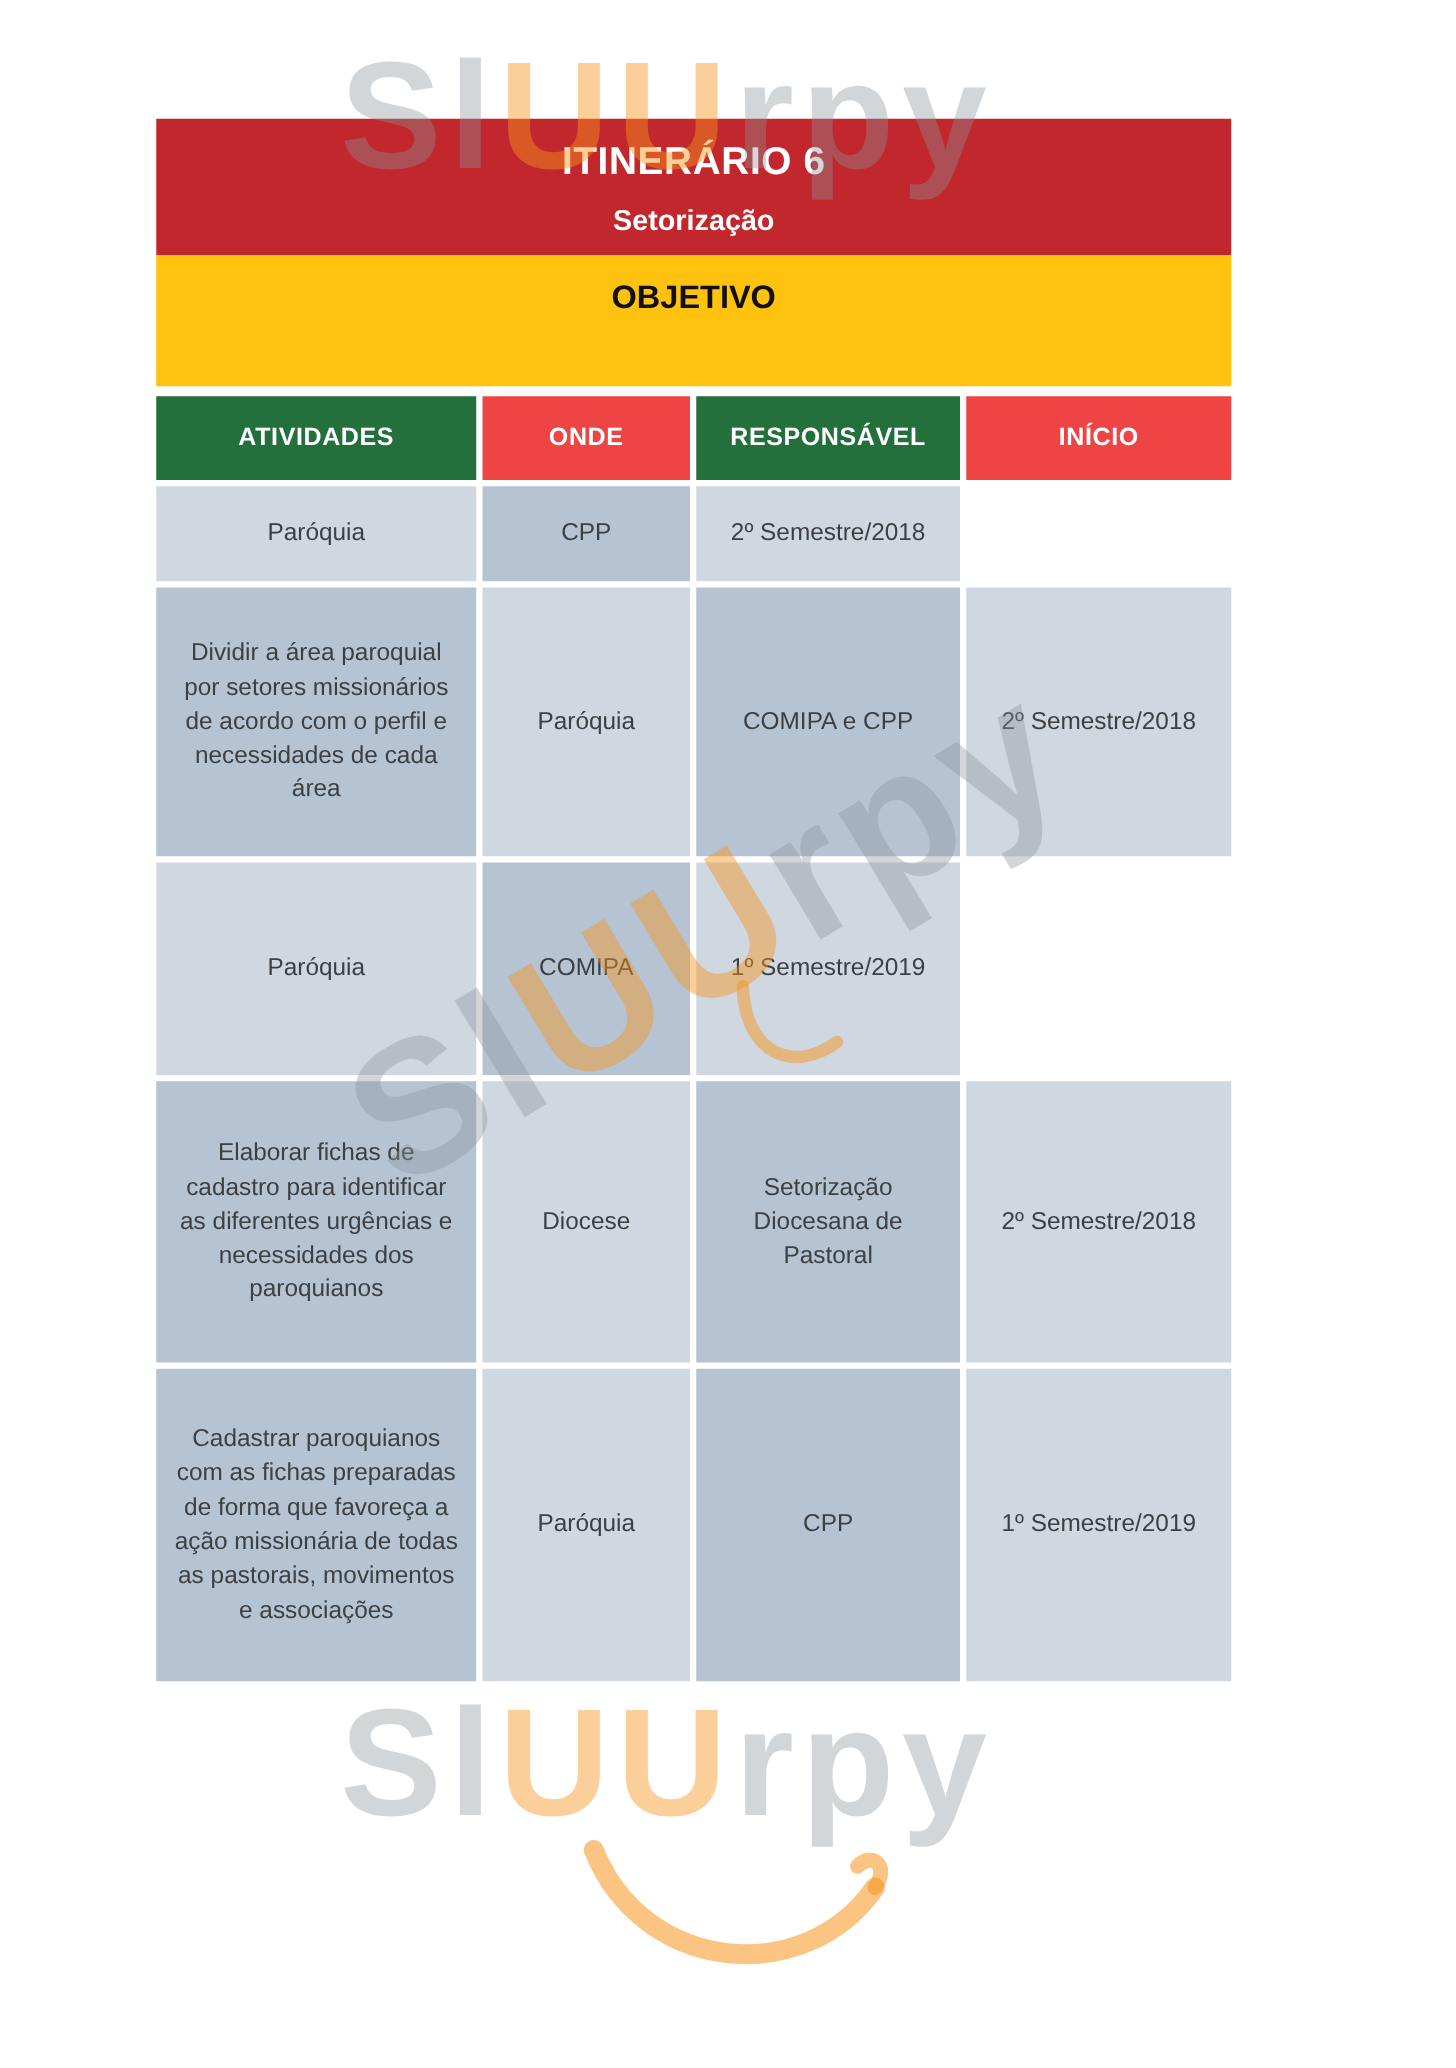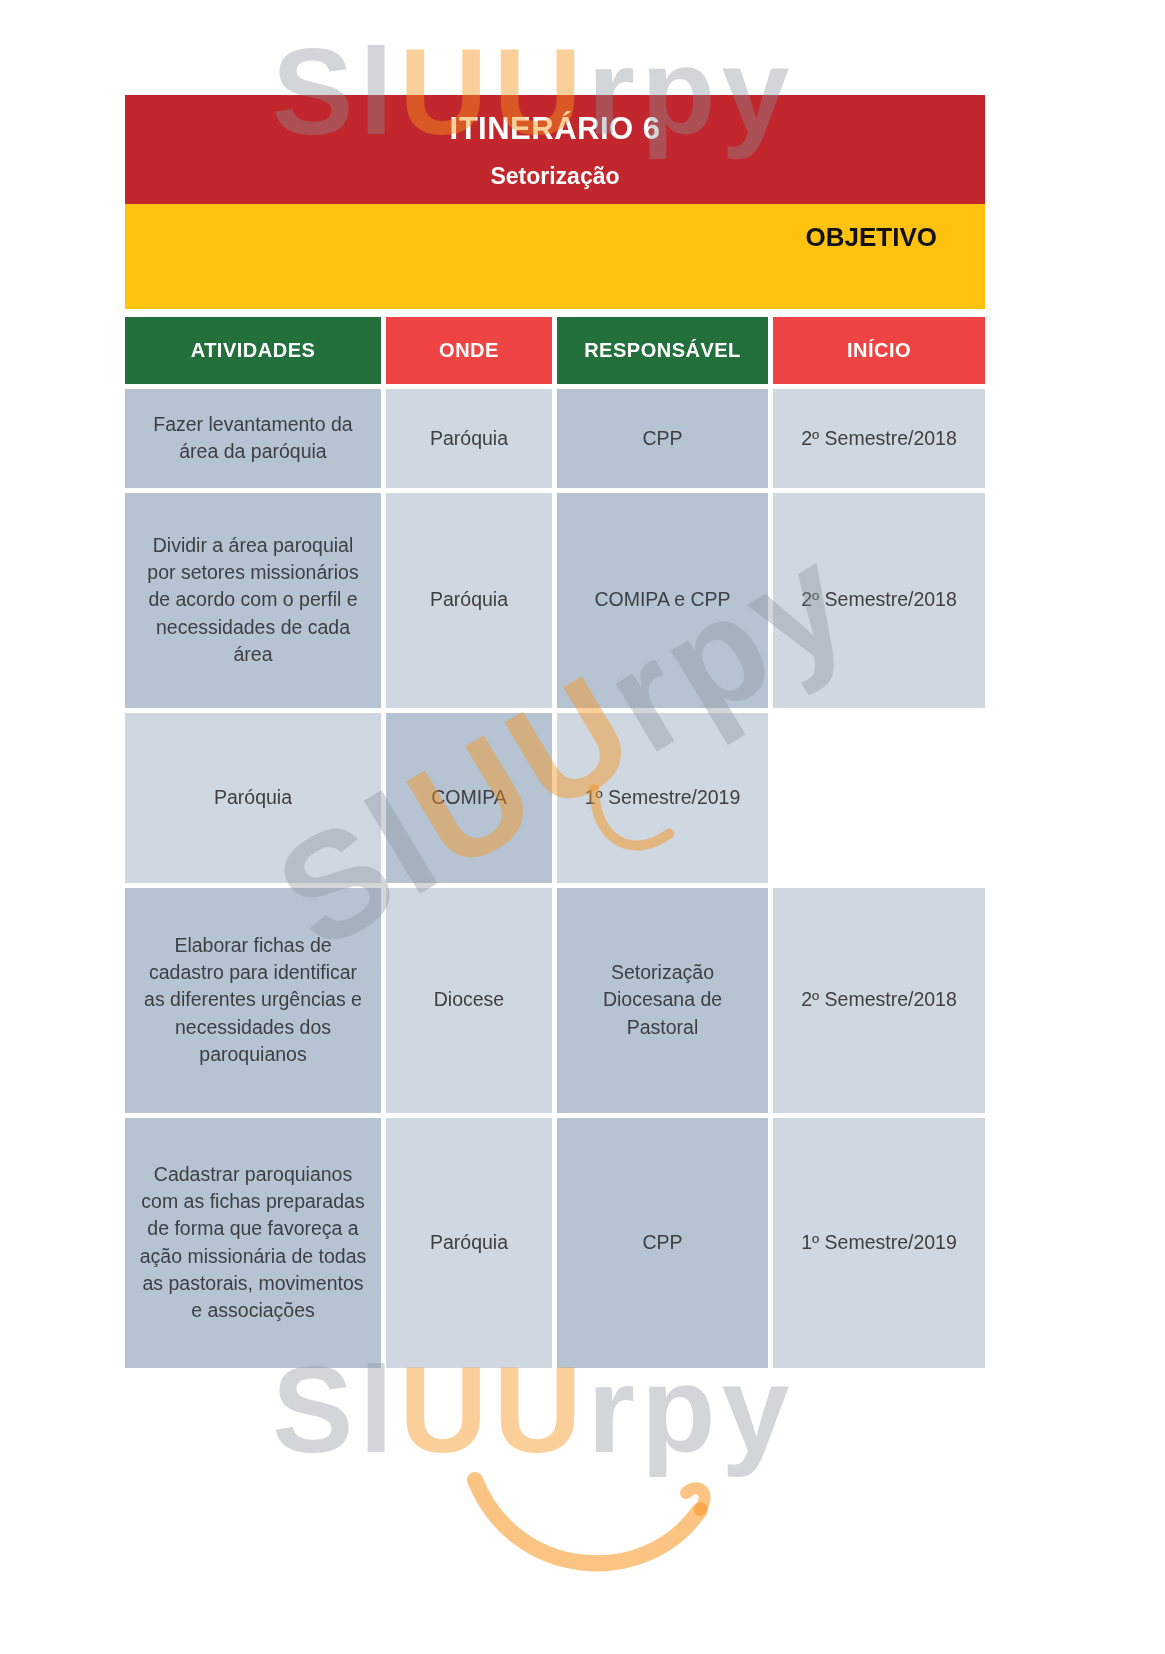--- a/index.html
+++ b/index.html
@@ -33,21 +33,21 @@
   }
   .banner .subtitle {
     font-size: 23px;
     font-weight: bold;
     margin-top: 16px;
   }
 
   
   .objective {
     background: #ffc20e;
-    text-align: right;
+    text-align: center;
     padding: 18px 48px 26px 48px;
     color: #222222;
   }
   .objective .obj-label {
     font-size: 26px;
     font-weight: bold;
     margin-bottom: 30px;
     color: #111111;
   }
   .objective .obj-text {
@@ -127,21 +127,20 @@
     <div class="table">
 
       <div class="trow">
         <div class="cell th g-dark">ATIVIDADES</div>
         <div class="cell th g-light">ONDE</div>
         <div class="cell th g-dark">RESPONSÁVEL</div>
         <div class="cell th g-light">INÍCIO</div>
       </div>
 
       <div class="trow" style="min-height:76px">
-        <div class="cell td b-dark">Fazer levantamento da área da paróquia</div>
         <div class="cell td b-light">Paróquia</div>
         <div class="cell td b-dark">CPP</div>
         <div class="cell td b-light">2º Semestre/2018</div>
       </div>
 
       <div class="trow" style="min-height:215px">
         <div class="cell td b-dark">Dividir a área paroquial por setores missionários de acordo com o perfil e necessidades de cada área</div>
         <div class="cell td b-light">Paróquia</div>
         <div class="cell td b-dark">COMIPA e CPP</div>
         <div class="cell td b-light">2º Semestre/2018</div>

